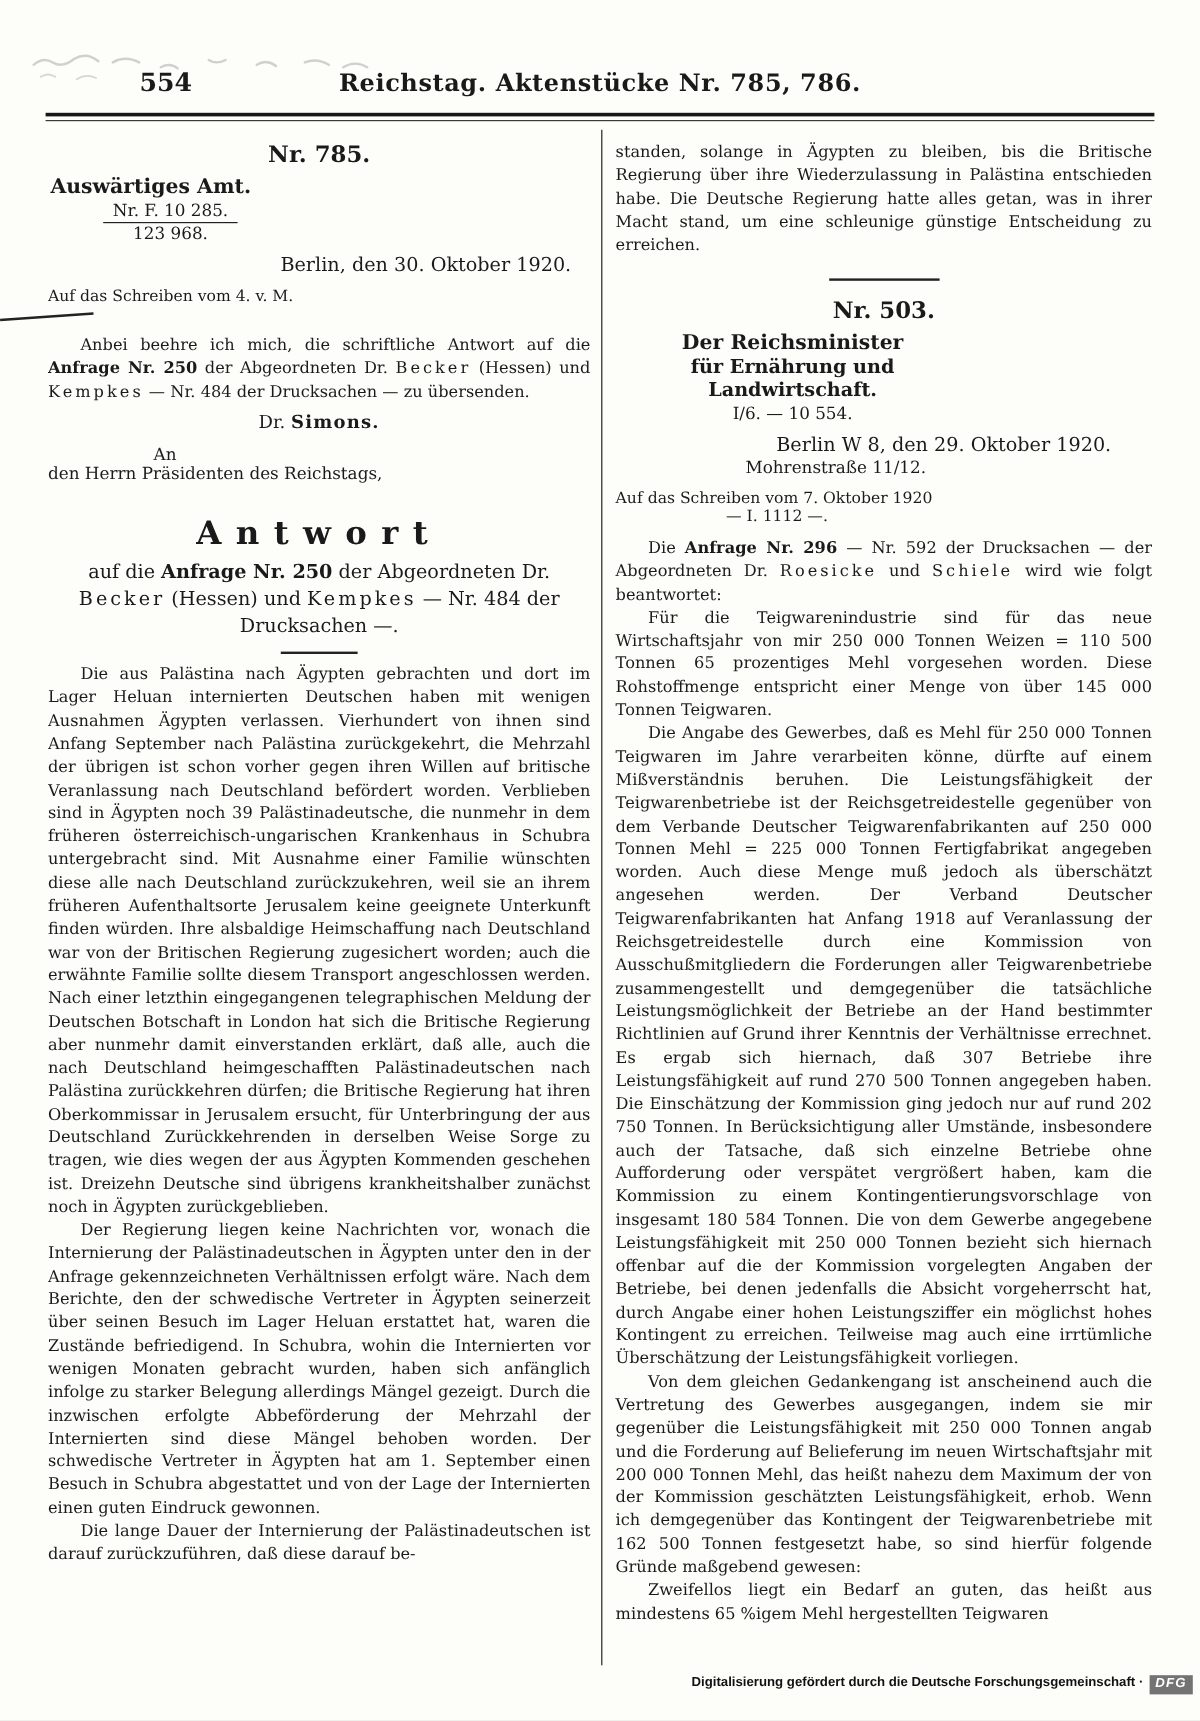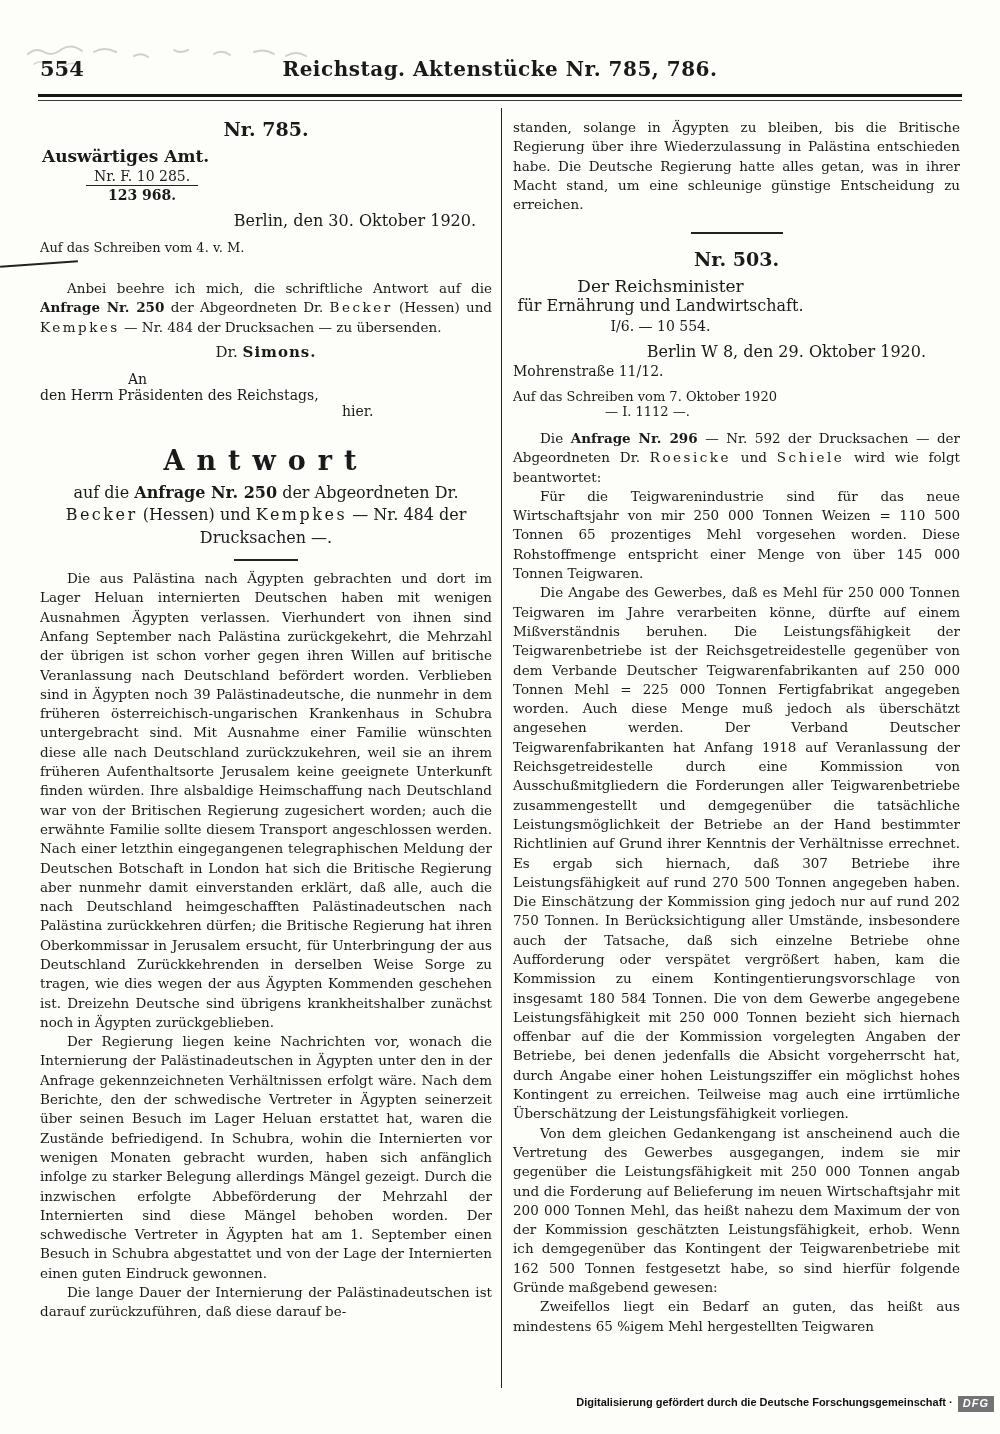--- a/index.html
+++ b/index.html
@@ -3,60 +3,60 @@
 <meta charset="utf-8">
 <style>
   html,body{margin:0;padding:0;background:#d8d8d4;}
   .page{
     position:relative;width:1000px;height:1434px;margin:0 auto;
     background:#fdfdfa;color:#1a1a1a;overflow:hidden;
     font-family:"DejaVu Serif","Liberation Serif",serif;
   }
   
   .page-header{position:absolute;top:56px;left:40px;right:40px;display:flex;align-items:baseline;}
-  .page-number{font-size:21px;font-weight:bold;width:120px;}
+  .page-number{font-size:21px;font-weight:bold;width:120px;text-align:right;}
   .header-title{flex:1;text-align:center;font-size:20px;font-weight:bold;padding-right:120px;letter-spacing:.5px;}
   .rule-thick{position:absolute;top:94px;left:38px;right:38px;height:3px;background:#161616;}
   .rule-thin{position:absolute;top:100px;left:38px;right:38px;height:1px;background:#3a3a3a;}
   
   .columns{position:absolute;top:108px;left:40px;right:40px;bottom:46px;display:flex;overflow:hidden;}
   .col{overflow:hidden;}
   .col-left{width:452px;padding-right:9px;}
   .col-right{flex:1;border-left:1.5px solid #222;padding-left:11px;}
   
   .doc-num{margin:10px 0 6px;text-align:center;font-size:19px;font-weight:bold;}
   .body{margin:0;font-size:13.5px;line-height:1.43;text-align:justify;text-indent:2em;}
   .body.noindent{text-indent:0;}
   .sperr{letter-spacing:2.5px;}
   .short-rule{width:64px;height:2px;background:#222;margin:10px auto 8px;}
   .mid-rule{width:92px;height:1.5px;background:#222;margin:18px auto 14px;}
   
   .agency{font-size:17px;font-weight:bold;margin:2px 0 2px 2px;}
   .file-ref{margin-left:46px;width:fit-content;text-align:center;font-size:14px;}
   .frac-top{border-bottom:1.5px solid #222;padding:0 8px 1px;}
-  .frac-bottom{padding-top:1px;font-weight:bold;}
+  .frac-bottom{padding-top:1px;}
   .dateline{text-align:right;padding-right:16px;font-size:16px;margin-top:8px;}
   .subject{font-size:13px;margin-top:10px;}
   .subject-2{font-size:13px;margin:0 0 0 92px;}
   .letter-p{margin-top:24px;}
   .signature{text-align:center;font-size:15px;margin:6px 0 10px;}
   .sig-name{font-weight:bold;letter-spacing:1px;}
   .addr{font-size:14px;margin-top:8px;}
   .addr-an{padding-left:88px;}
   .addr-place{padding-left:302px;}
   
   .answer-title{margin:26px 0 6px;text-align:center;font-size:27px;font-weight:bold;letter-spacing:12px;}
   .answer-subtitle{text-align:center;font-size:16px;line-height:1.4;padding:0 4px;}
   
-  .minister-block{width:66%;text-align:center;font-weight:normal;margin:4px 0 0;}
+  .minister-block{width:66%;text-align:center;font-weight:bold;margin:4px 0 0;}
   .minister-line1{font-size:17px;}
   .minister-line2{font-size:16px;}
   .file-ref-786{width:66%;text-align:center;font-size:14px;font-weight:normal;margin-top:3px;}
   .dateline-786{text-align:right;padding-right:34px;font-size:16px;margin-top:8px;}
-  .address-786{text-align:left;padding-right:80px;font-size:14px;margin-top:2px;}
+  .address-786{text-align:center;padding-right:80px;font-size:14px;margin-top:2px;}
   
   .pencil-marks{position:absolute;top:38px;left:24px;opacity:.45;}
   .hand-dash{position:absolute;top:263px;left:0;width:78px;height:2px;background:#222;transform:rotate(-4deg);}
   
   .scan-footer{position:absolute;right:6px;bottom:22px;display:flex;align-items:flex-start;gap:5px;
     font-family:"Liberation Sans","DejaVu Sans",sans-serif;font-size:11px;font-weight:bold;color:#111;}
   .dfg-logo{background:#737373;color:#fff;font-style:italic;font-weight:bold;font-size:11px;
     padding:2px 5px 3px;letter-spacing:1px;line-height:1;}
   p + p{margin-top:1px;}
 </style>
@@ -95,21 +95,20 @@
       <div class="dateline">Berlin, den 30. Oktober 1920.</div>
       <div class="subject">Auf das Schreiben vom 4. v. M.</div>
 
       <p class="body letter-p"><span>Anbei beehre ich mich, die schriftliche Antwort auf die </span><b>Anfrage Nr. 250</b><span> der Abgeordneten Dr. </span><span class="sperr">Becker</span><span> (Hessen) und </span><span class="sperr">Kempkes</span><span> — Nr. 484 der Drucksachen — zu übersenden.</span></p>
 
       <div class="signature"><span>Dr. </span><b class="sig-name">Simons.</b></div>
 
       <div class="addr">
         <div class="addr-an">An</div>
         <div class="addr-line">den Herrn Präsidenten des Reichstags,</div>
-        <div class="addr-place">hier.</div>
       </div>
 
       <h1 class="answer-title">Antwort</h1>
 
       <div class="answer-subtitle"><span>auf die </span><b>Anfrage Nr. 250</b><span> der Abgeordneten Dr. </span><span class="sperr">Becker</span><span> (Hessen) und </span><span class="sperr">Kempkes</span><span> — Nr. 484 der Drucksachen —.</span></div>
 
       <div class="short-rule"></div>
 
       <p class="body">Die aus Palästina nach Ägypten gebrachten und dort im Lager Heluan internierten Deutschen haben mit wenigen Ausnahmen Ägypten verlassen. Vierhundert von ihnen sind Anfang September nach Palästina zurückgekehrt, die Mehrzahl der übrigen ist schon vorher gegen ihren Willen auf britische Veranlassung nach Deutschland befördert worden. Verblieben sind in Ägypten noch 39 Palästinadeutsche, die nunmehr in dem früheren österreichisch-ungarischen Krankenhaus in Schubra untergebracht sind. Mit Ausnahme einer Familie wünschten diese alle nach Deutschland zurückzukehren, weil sie an ihrem früheren Aufenthaltsorte Jerusalem keine geeignete Unterkunft finden würden. Ihre alsbaldige Heimschaffung nach Deutschland war von der Britischen Regierung zugesichert worden; auch die erwähnte Familie sollte diesem Transport angeschlossen werden. Nach einer letzthin eingegangenen telegraphischen Meldung der Deutschen Botschaft in London hat sich die Britische Regierung aber nunmehr damit einverstanden erklärt, daß alle, auch die nach Deutschland heimgeschafften Palästinadeutschen nach Palästina zurückkehren dürfen; die Britische Regierung hat ihren Oberkommissar in Jerusalem ersucht, für Unterbringung der aus Deutschland Zurückkehrenden in derselben Weise Sorge zu tragen, wie dies wegen der aus Ägypten Kommenden geschehen ist. Dreizehn Deutsche sind übrigens krankheitshalber zunächst noch in Ägypten zurückgeblieben.</p>
       <p class="body">Der Regierung liegen keine Nachrichten vor, wonach die Internierung der Palästinadeutschen in Ägypten unter den in der Anfrage gekennzeichneten Verhältnissen erfolgt wäre. Nach dem Berichte, den der schwedische Vertreter in Ägypten seinerzeit über seinen Besuch im Lager Heluan erstattet hat, waren die Zustände befriedigend. In Schubra, wohin die Internierten vor wenigen Monaten gebracht wurden, haben sich anfänglich infolge zu starker Belegung allerdings Mängel gezeigt. Durch die inzwischen erfolgte Abbeförderung der Mehrzahl der Internierten sind diese Mängel behoben worden. Der schwedische Vertreter in Ägypten hat am 1. September einen Besuch in Schubra abgestattet und von der Lage der Internierten einen guten Eindruck gewonnen.</p>

